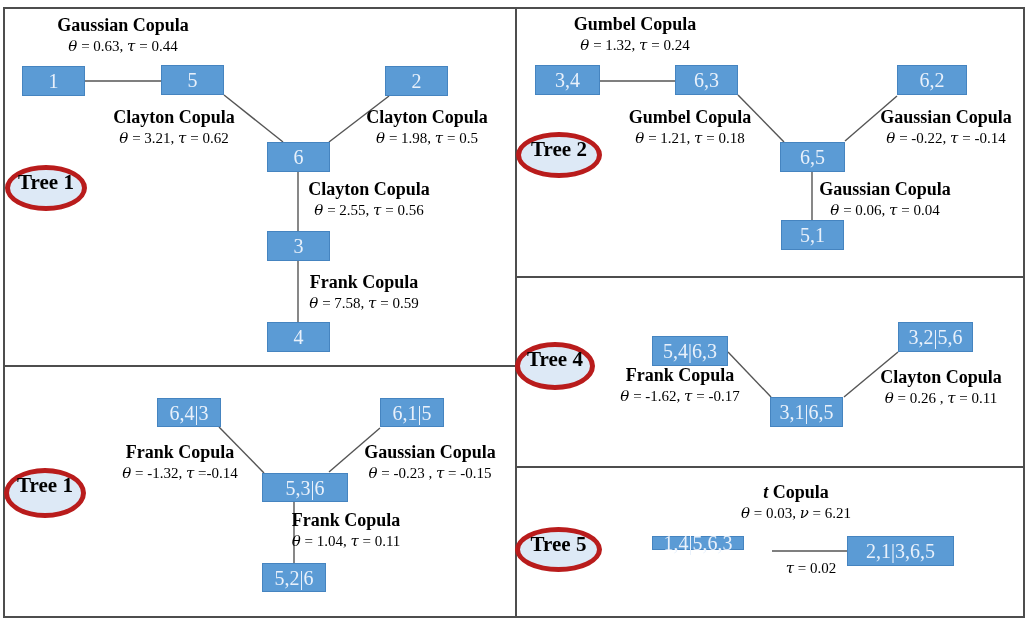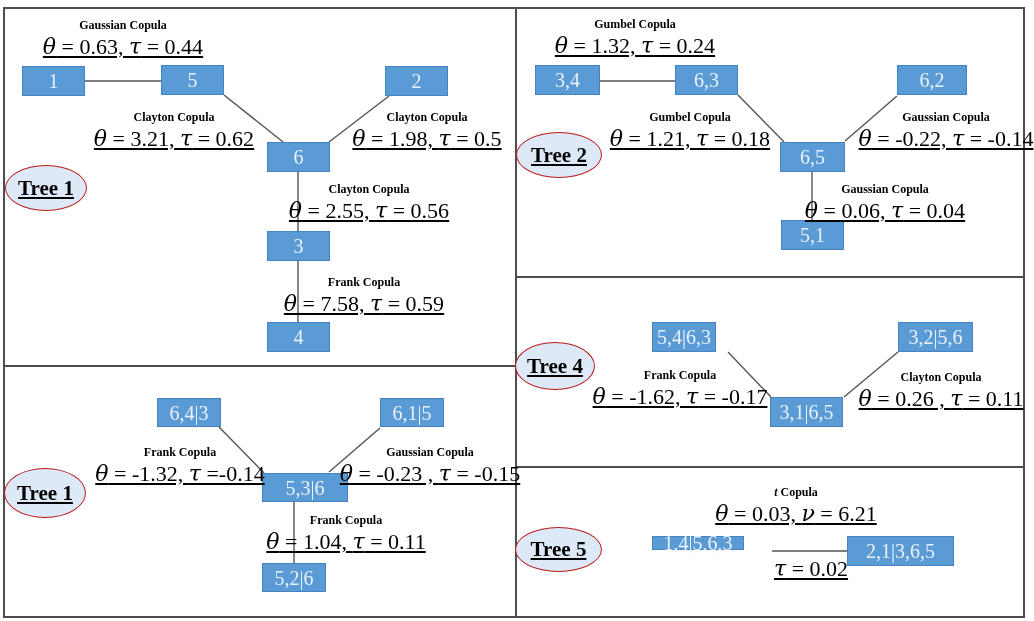--- a/index.html
+++ b/index.html
@@ -17,33 +17,33 @@
     background:var(--node_fill,#5b9bd5);
     border:1px solid var(--node_border,#4584c0);
     color:var(--node_text,#e9f1fb);
     font-size:20px;line-height:20px;
     display:flex;align-items:center;justify-content:center;
     white-space:nowrap;
   }
   .tree-badge{
     position:absolute;box-sizing:border-box;
     background:var(--ellipse_fill,#dde9f6);
-    border:1px solid #b91c1c;
+    border:5px solid #b91c1c;
     border-radius:50%;
-    display:flex;align-items:center;justify-content:center;text-decoration:underline;
+    display:flex;justify-content:center;
   }
   .tree-badge span{
     font-weight:bold;font-size:21px;color:var(--text,#000);white-space:nowrap;
   }
   .edge-label{
     position:absolute;transform:translateX(-50%);
     text-align:center;color:var(--text,#000);white-space:nowrap;
   }
-  .cname{font-weight:bold;font-size:12px;line-height:21px;}
-  .cparams{font-size:22px;line-height:21px;text-decoration:underline;}
+  .cname{font-weight:bold;font-size:18px;line-height:21px;}
+  .cparams{font-size:15px;line-height:21px;}
   .cparams i{font-family:"DejaVu Serif",serif;}
 </style>
 </head>
 <body>
 
 <div id="stage">
 
   <svg id="lines" viewBox="0 0 1034 621" xmlns="http://www.w3.org/2000/svg">
 
     <rect x="4" y="8" width="1020" height="609" fill="none" stroke="#4d4d4d" stroke-width="2"></rect>
@@ -154,21 +154,21 @@
     <div class="edge-label" style="left:346px;top:510px">
       <div class="cname">Frank Copula</div>
       <div class="cparams"><i>θ</i> = 1.04, <i>τ</i> = 0.11</div>
     </div>
   </div>
 
   <div class="panel">
     <div class="tree-badge" style="left:515px;top:342px;width:80px;height:48px">
       <span>Tree 4</span>
     </div>
-    <div class="node" style="left:652px;top:322px;width:64px;height:30px">5,4|6,3</div>
+    <div class="node" style="left:652px;top:336px;width:76px;height:30px">5,4|6,3</div>
     <div class="node" style="left:898px;top:322px;width:75px;height:30px">3,2|5,6</div>
     <div class="node" style="left:770px;top:397px;width:73px;height:30px">3,1|6,5</div>
 
     <div class="edge-label" style="left:680px;top:365px">
       <div class="cname">Frank Copula</div>
       <div class="cparams"><i>θ</i> = -1.62, <i>τ</i> = -0.17</div>
     </div>
     <div class="edge-label" style="left:941px;top:367px">
       <div class="cname">Clayton Copula</div>
       <div class="cparams"><i>θ</i> = 0.26 , <i>τ</i> = 0.11</div>

